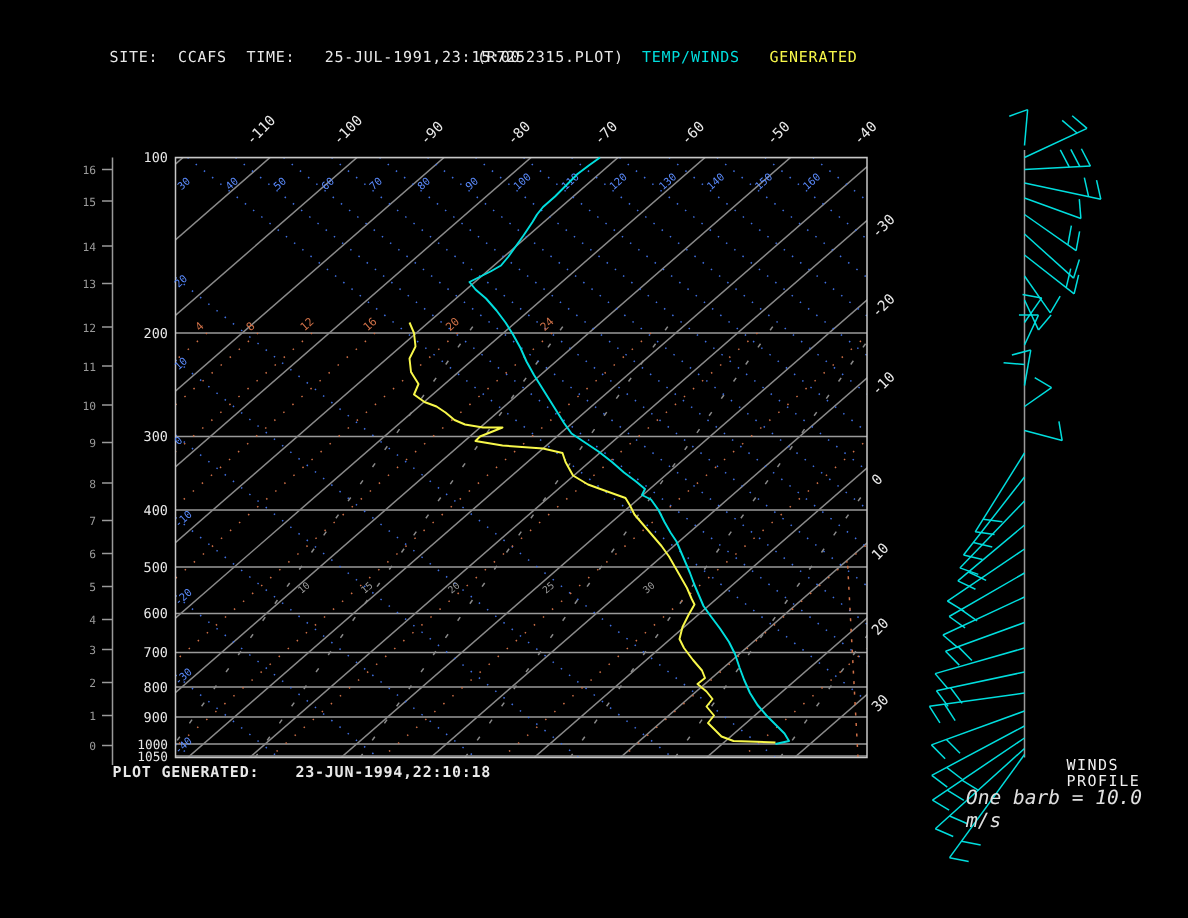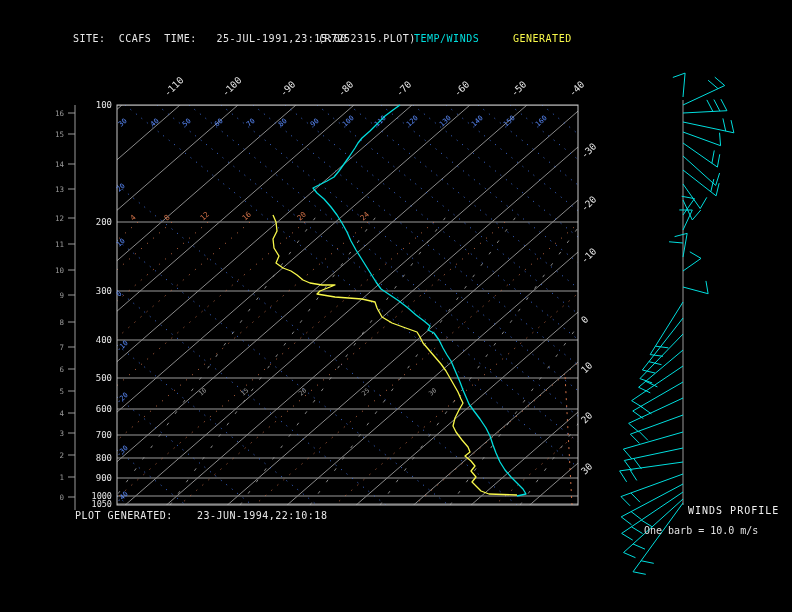--- a/index.html
+++ b/index.html
@@ -1,30 +1,30 @@
 <!DOCTYPE html>
 <html><head>
 <meta charset="utf-8">
 <style>
   html,body{margin:0;padding:0;background:#000;}
   #screen{position:relative;width:792px;height:600px;background:#000;overflow:hidden;
           font-family:"DejaVu Sans Mono", monospace;}
   .hdr{position:absolute;top:33px;font-size:10px;letter-spacing:0.5px;white-space:pre;color:#e8e8e8;}
-  .ftr{position:absolute;top:510px;font-size:10px;letter-spacing:0.5px;white-space:pre;color:#e8e8e8;}
-  .wp-title{position:absolute;left:647px;top:505px;font-size:10px;letter-spacing:1px;color:#f0f0f0;padding-left:41px;}
-  .wp-legend{position:absolute;left:644px;top:525px;font-size:10px;color:#e0e0e0;}
+  .ftr{position:absolute;top:510px;font-size:10px;letter-spacing:0.5px;white-space:pre;color:#e8e8e8;font-weight:bold;}
+  .wp-title{position:absolute;left:670px;top:505px;font-size:10px;letter-spacing:1px;color:#f0f0f0;padding-left:41px;}
+  .wp-legend{position:absolute;left:644px;top:525px;font-size:13px;color:#e0e0e0;font-style:italic;}
   #plot-svg{position:absolute;left:0;top:0;}
 </style>
 </head>
 <body>
 
 <div id="screen">
   <span class="hdr" style="left:73px">SITE:  CCAFS  TIME:   25-JUL-1991,23:15:00</span>
   <span class="hdr" style="left:318px">(R7252315.PLOT)</span>
-  <span class="hdr" style="left:414px;color:#00dede">TEMP/WINDS</span>
+  <span class="hdr" style="left:428px;color:#00dede">TEMP/WINDS</span>
   <span class="hdr" style="left:513px;color:#f8f84a">GENERATED</span>
 
   <svg id="plot-svg" width="792" height="612">
       <defs>
         <clipPath id="pc">
           <rect x="117" y="105" width="461" height="400"></rect>
         </clipPath>
       </defs>
       <g clip-path="url(#pc)">
         <line x1="117" y1="105" x2="578" y2="105" stroke="#9a9a9a" stroke-width="1"></line>

